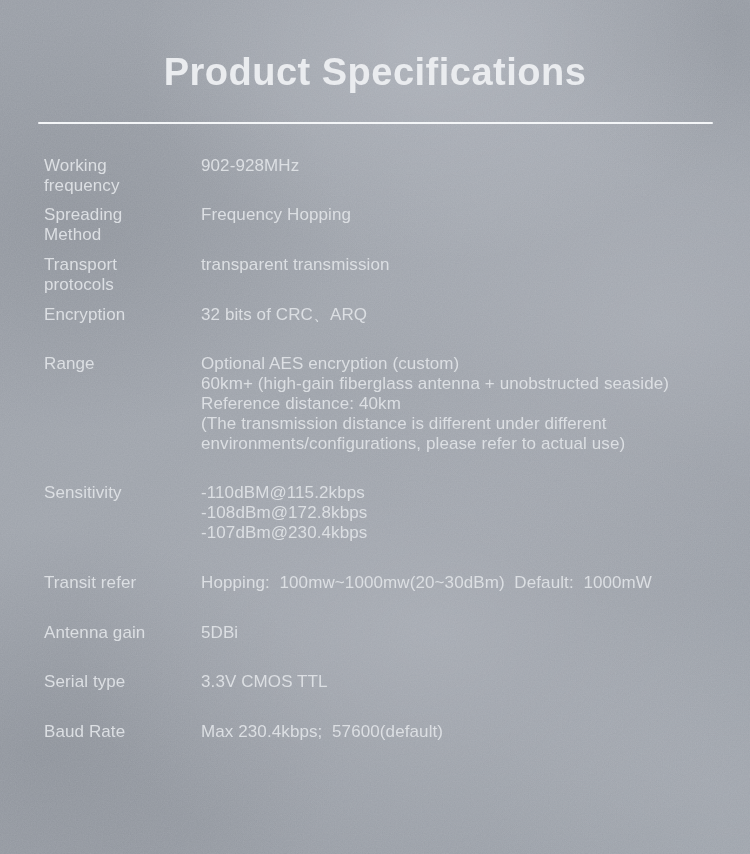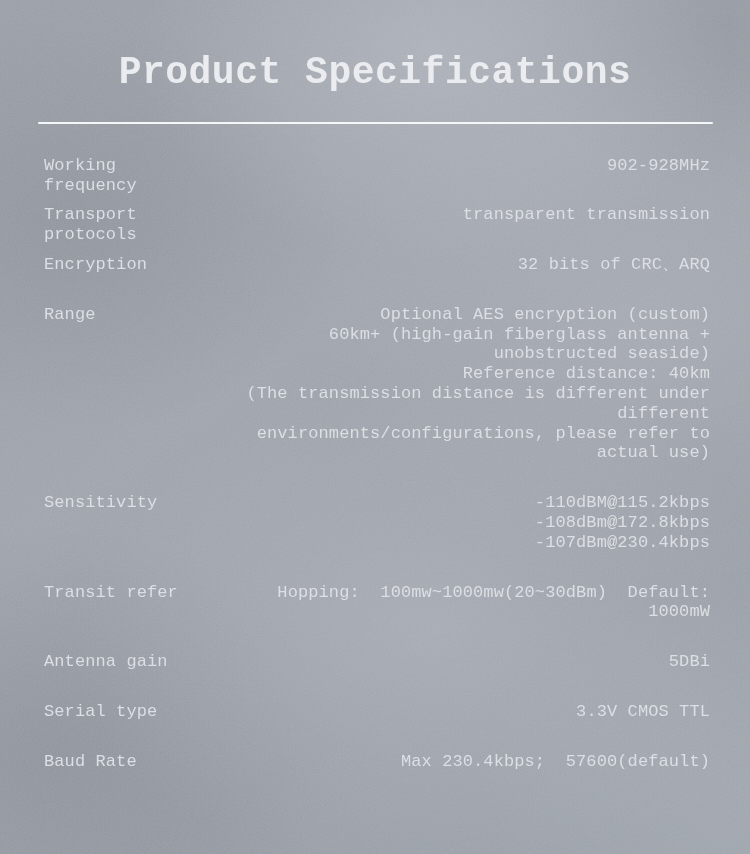--- a/index.html
+++ b/index.html
@@ -2,21 +2,21 @@
 <html style="--background-base: #9ba0a8; --text: #dcdfe3; --title: #eaecef; --divider: #f4f6f8;"><head>
 <meta charset="utf-8">
 <style>
   html, body { margin: 0; padding: 0; background: #9ba0a8; }
 
   .page {
     position: relative;
     width: 750px;
     height: 854px;
     overflow: hidden;
-    font-family: Liberation Mono, monospace;
+    font-family: Liberation Sans, sans-serif;
     color: var(--text, #dcdfe3);
     background:
       radial-gradient(420px 300px at 58% 6%,  rgba(184,188,196,.55), rgba(184,188,196,0) 70%),
       radial-gradient(500px 380px at 88% 38%, rgba(177,181,189,.45), rgba(177,181,189,0) 70%),
       radial-gradient(520px 360px at 58% 74%, rgba(180,184,192,.50), rgba(180,184,192,0) 70%),
       radial-gradient(380px 300px at 10% 26%, rgba(122,127,135,.35), rgba(122,127,135,0) 70%),
       radial-gradient(420px 320px at 6% 88%,  rgba(118,123,131,.32), rgba(118,123,131,0) 70%),
       radial-gradient(300px 240px at 97% 3%,  rgba(124,129,137,.30), rgba(124,129,137,0) 70%),
       radial-gradient(340px 260px at 96% 92%, rgba(172,176,184,.35), rgba(172,176,184,0) 70%),
       linear-gradient(145deg, #989da5 0%, #9ea3ab 40%, #969ba3 70%, #9aa0a8 100%);
@@ -56,21 +56,21 @@
   .row { display: flex; align-items: flex-start; }
 
   .label, .value {
     font-size: 17px;
     line-height: 19.8px;
     white-space: pre-wrap;
     letter-spacing: .1px;
   }
 
   .label { flex: 0 0 157px; color: var(--text, #dcdfe3); }
-  .value { flex: 1; color: var(--text, #dcdfe3); text-align: right; }
+  .value { flex: 1; color: var(--text, #dcdfe3); }
 
   .mb-sm { margin-bottom: 10px; }
   .mb-lg { margin-bottom: 30px; }
   .mb-0  { margin-bottom: 0; }
 </style>
 </head>
 <body>
 
 <div class="page">
 
@@ -88,20 +88,25 @@
   </header>
 
   <main class="spec-table">
 
     <div class="row mb-sm">
       <div class="label">Working
 frequency</div>
       <div class="value">902-928MHz</div>
     </div>
 
+    <div class="row mb-sm">
+      <div class="label">Spreading
+Method</div>
+      <div class="value">Frequency Hopping</div>
+    </div>
 
     <div class="row mb-sm">
       <div class="label">Transport
 protocols</div>
       <div class="value">transparent transmission</div>
     </div>
 
 
     <div class="row mb-lg">
       <div class="label">Encryption</div>

